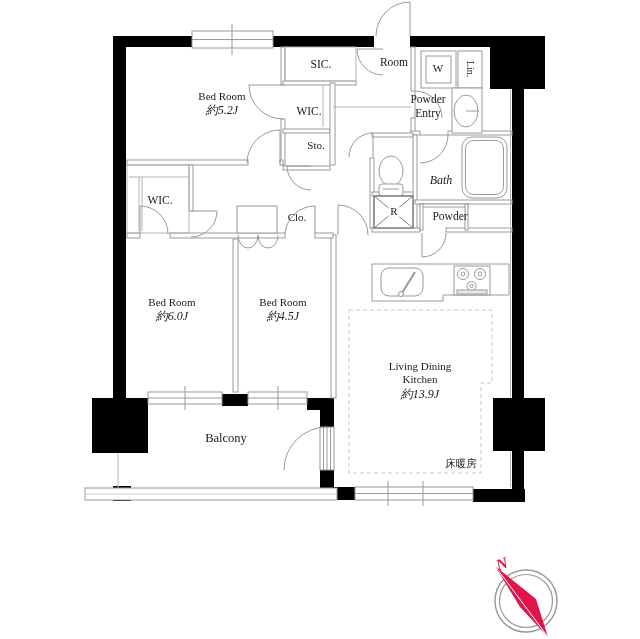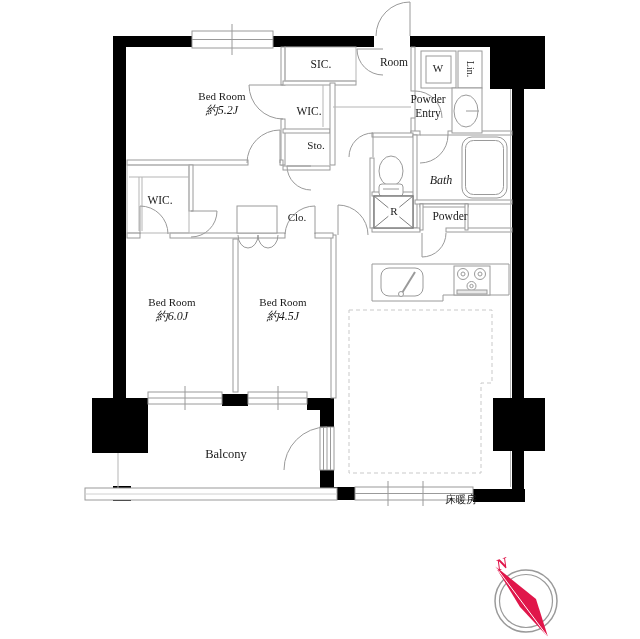--- a/index.html
+++ b/index.html
@@ -257,17 +257,22 @@
   <div class="lbl s115" style="left:160px;top:200px;">WIC.</div>
   <div class="lbl s11" style="left:257px;top:218px;margin-left:40px;">Clo.</div>
   <div class="lbl" style="left:172px;top:310px;">
     <div class="s13">Bed Room</div>
     <div class="s12">約6.0J</div>
   </div>
   <div class="lbl" style="left:283px;top:310px;">
     <div class="s13">Bed Room</div>
     <div class="s12">約4.5J</div>
   </div>
-  <div class="lbl s105" style="left:461px;top:464px;margin-top:36px;">床暖房</div>
-  <div class="lbl s125" style="left:226px;top:455px;text-align:right;">Balcony</div>
+  <div class="lbl" style="left:420px;top:381px;">
+    <div class="s13">Living Dining</div>
+    <div class="s13">Kitchen</div>
+    <div class="s12">約13.9J</div>
+  </div>
+  <div class="lbl s105" style="left:461px;top:464px;">床暖房</div>
+  <div class="lbl s125" style="left:226px;top:439px;text-align:right;">Balcony</div>
   <div class="lbl north" style="left:502px;top:564px;">N</div>
 
 </div>
 
 </body></html>

